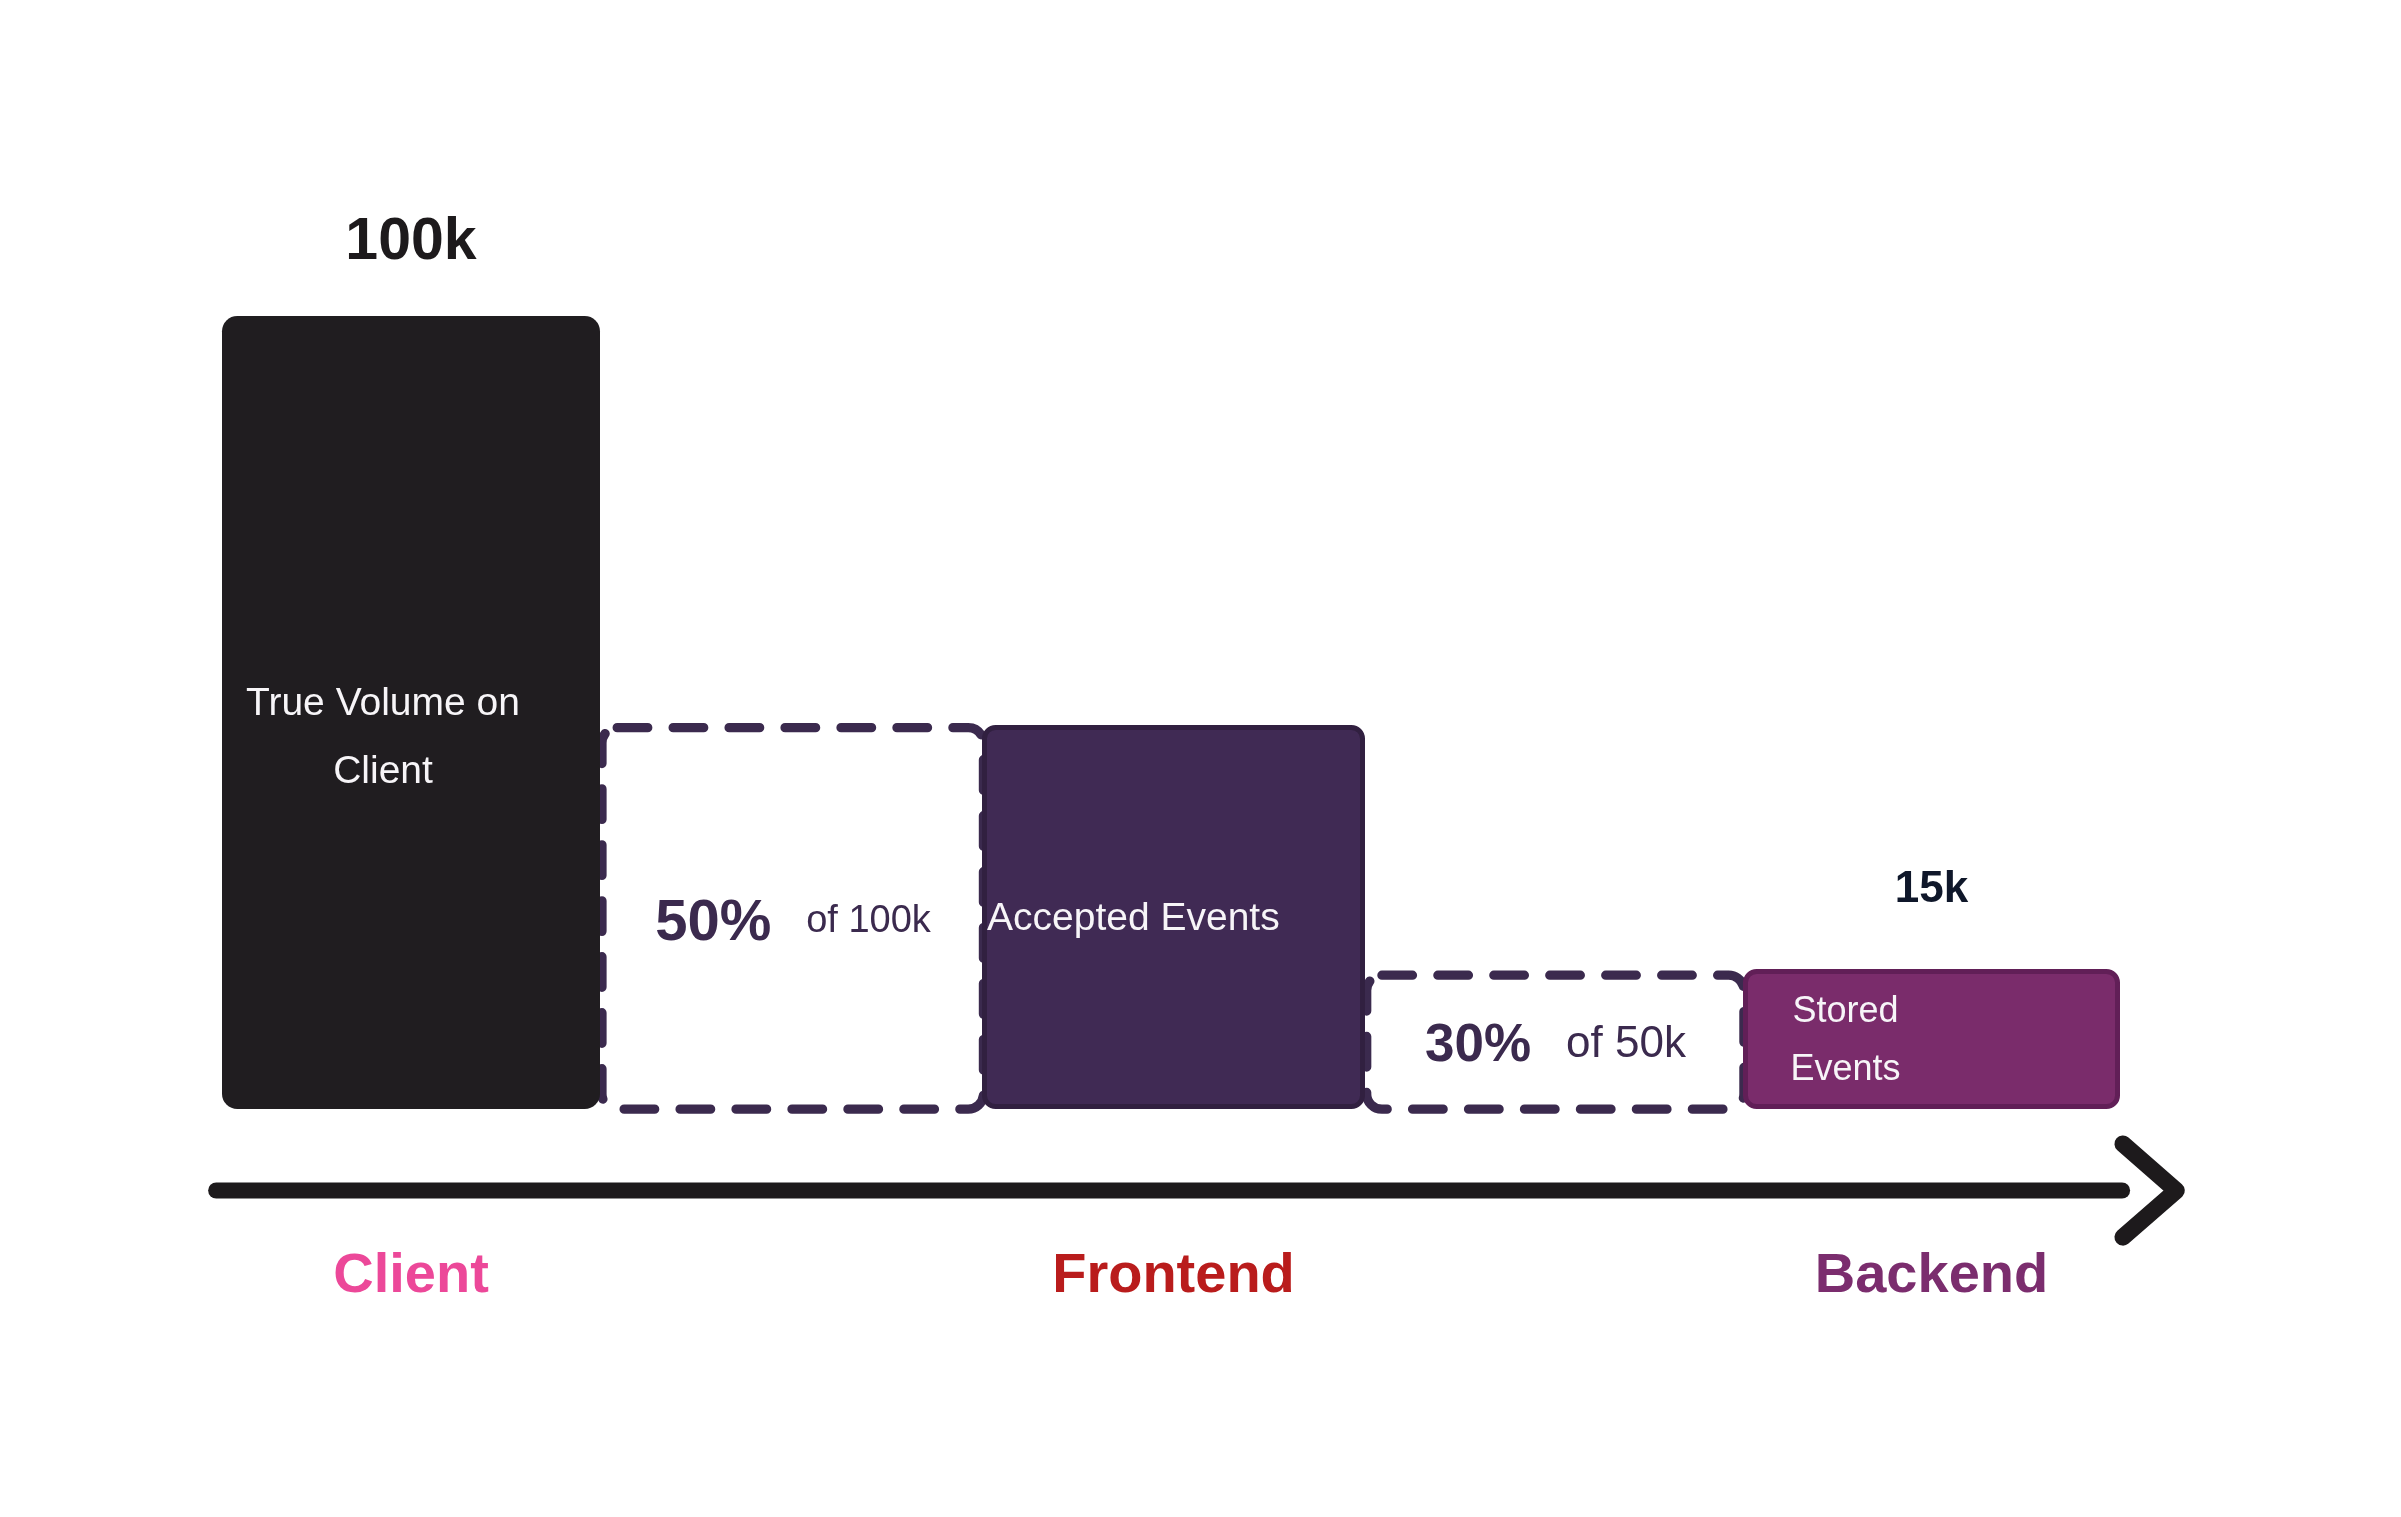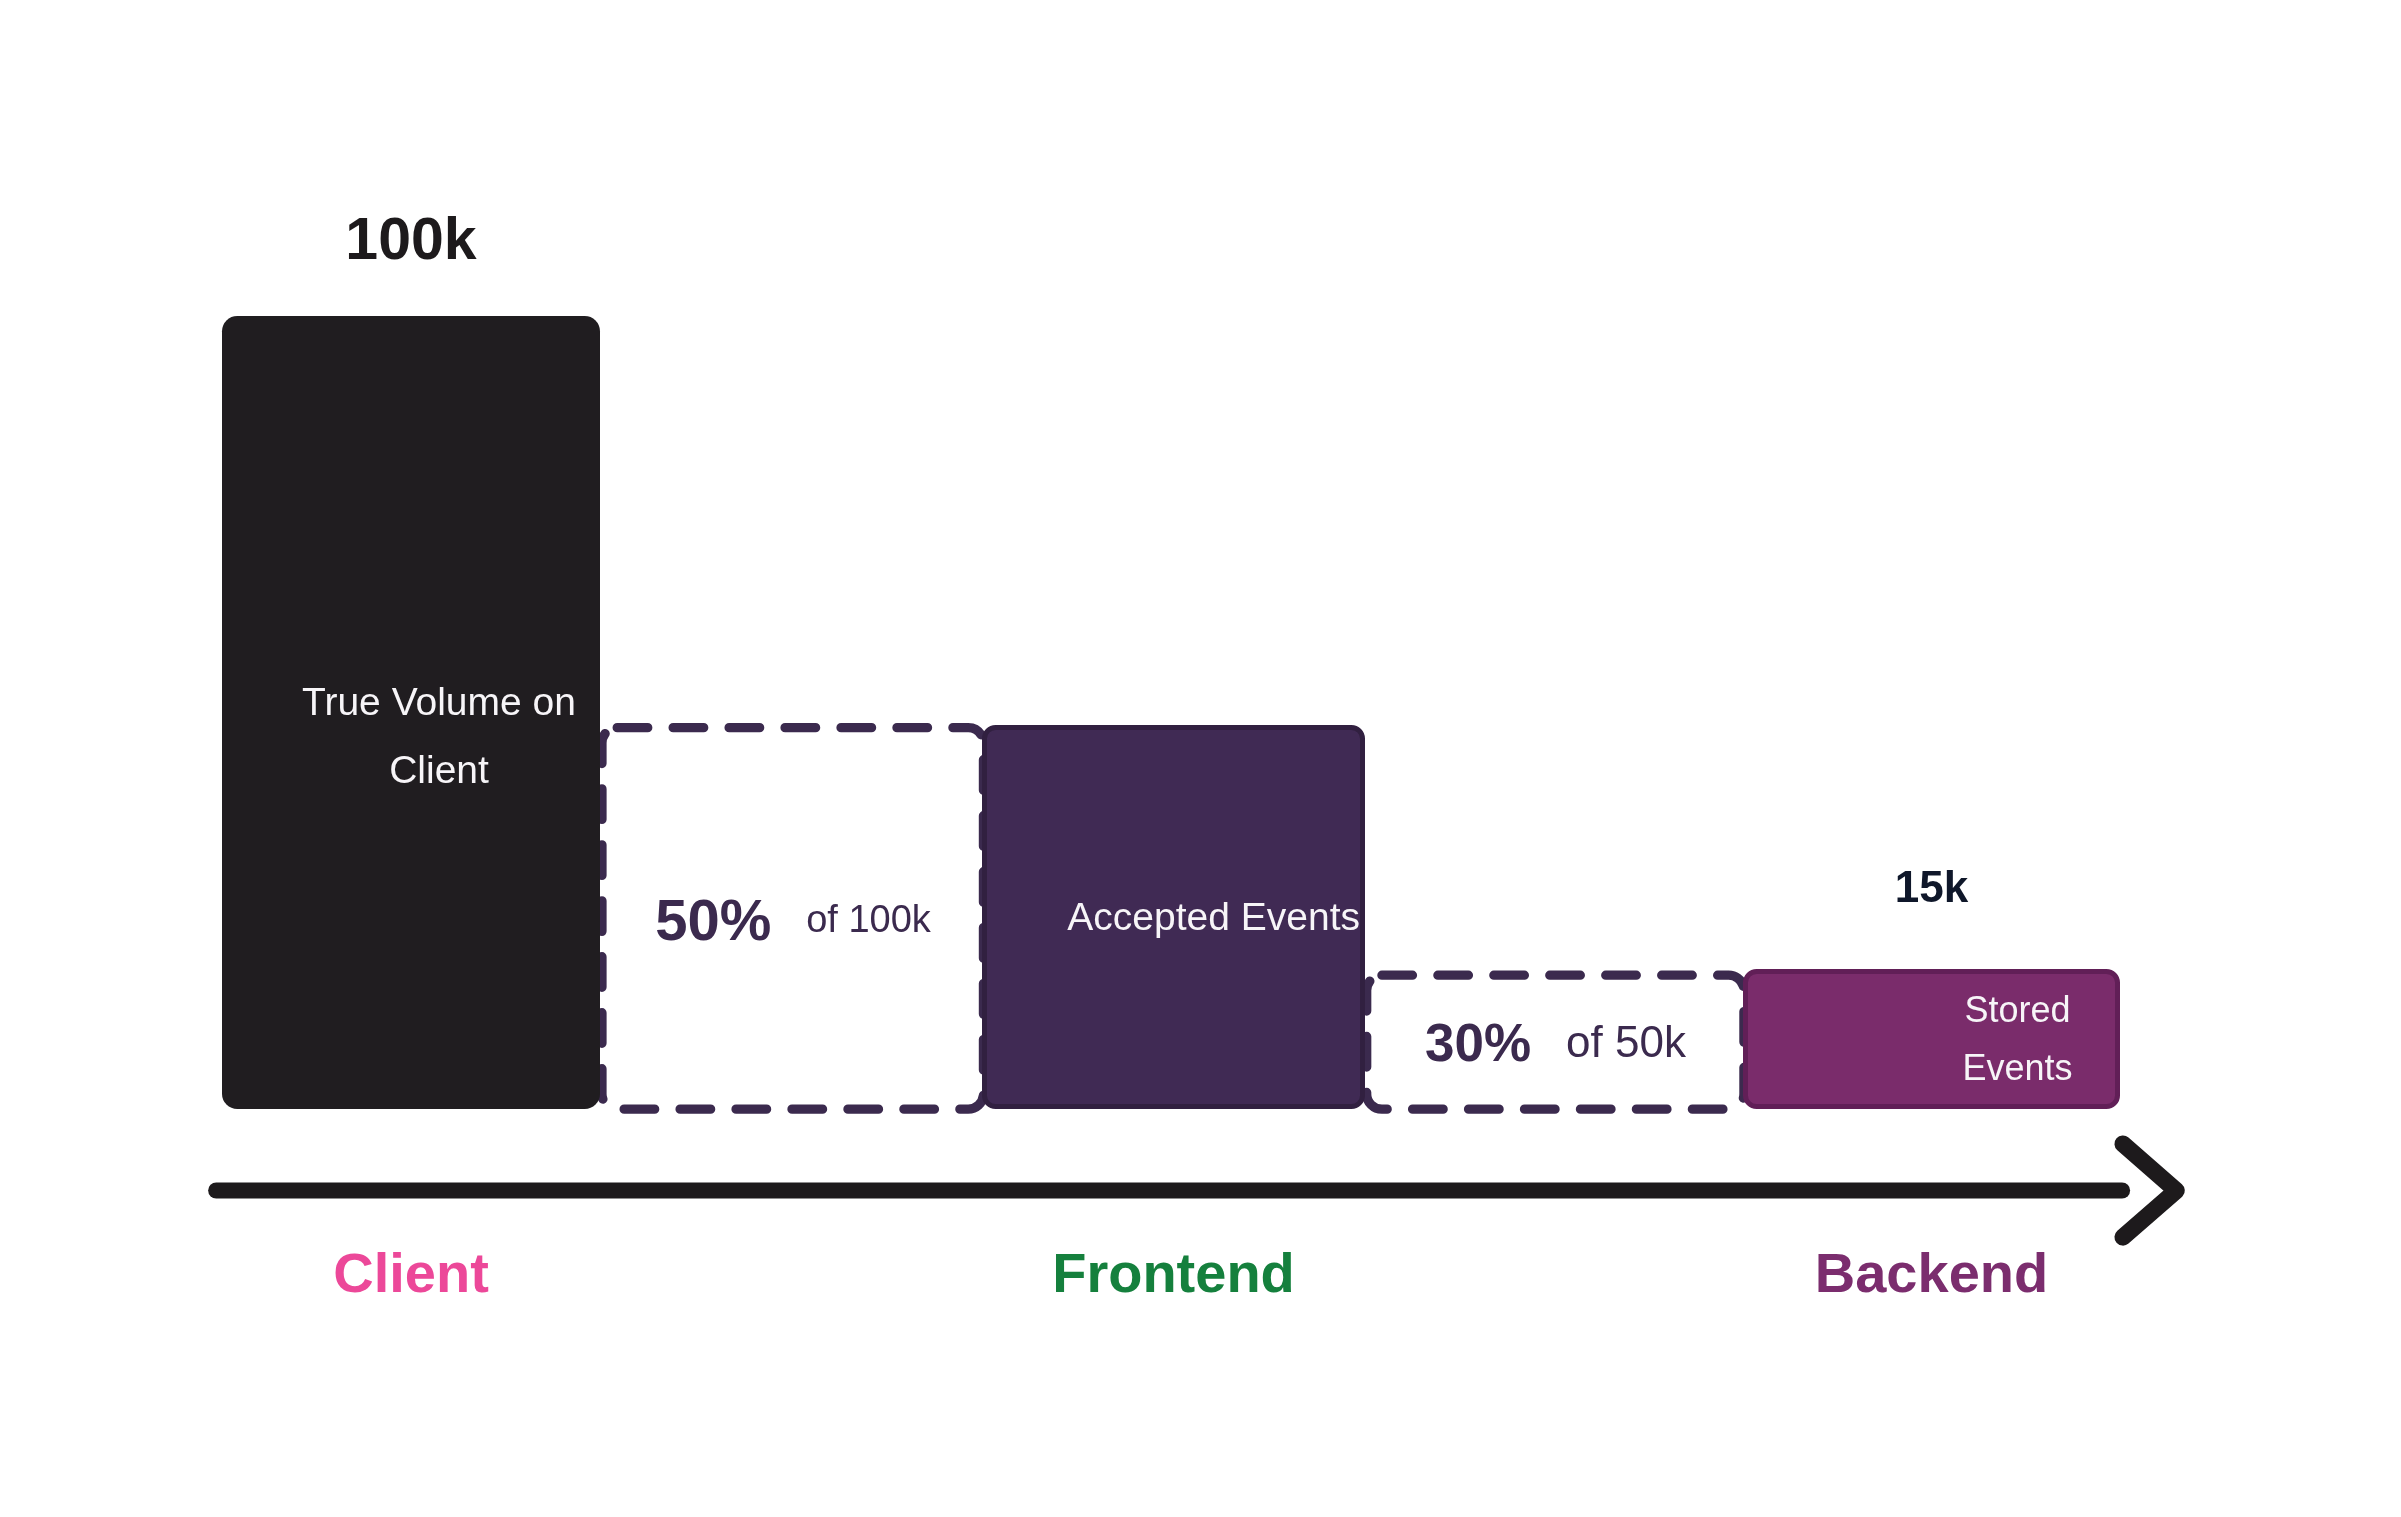--- a/index.html
+++ b/index.html
@@ -32,21 +32,21 @@
   .value-100k { left: 222px; top: 205px; width: 378px; font-size: 59px; color: #1d1a1c; }
   .value-50k  { left: 982px; top: 624px; width: 383px; font-size: 59px; color: #402a54; }
   .value-15k  { left: 1743px; top: 862px; width: 377px; font-size: 44px; color: #0f172a; }
 
   
   .bar {
     position: absolute;
     box-sizing: border-box;
     display: flex;
     align-items: center;
-    justify-content: flex-end;
+    justify-content: flex-start;
     text-align: center;
     color: #f7f5f8;
   }
   .bar-client {
     left: 222px; top: 316px; width: 378px; height: 793px;
     background: #201d20;
     border-radius: 15.3px;
     padding-top: 47px;
   }
   .bar-client .bar-text {
@@ -99,21 +99,21 @@
 
   
   .axis-label {
     position: absolute;
     top: 1240px;
     text-align: center;
     font-size: 56px;
     font-weight: bold;
   }
   .axis-client   { left: 222px;  width: 378px; color: #ec4899; }
-  .axis-frontend { left: 982px; width: 383px; color: #15803d; }
+  .axis-frontend { left: 982px; width: 383px; color: #b91c1c; }
   .axis-backend  { left: 1743px; width: 377px; color: #7b2d6e; }
 </style>
 </head>
 <body>
 
 <div class="canvas">
 
   <svg class="layer-svg" viewBox="0 0 2832 1790">
 
     <rect x="710" y="858" width="450" height="450" rx="18" fill="none" stroke="#3b2a4e" stroke-width="11" stroke-dasharray="36 30" stroke-linecap="round"></rect>

